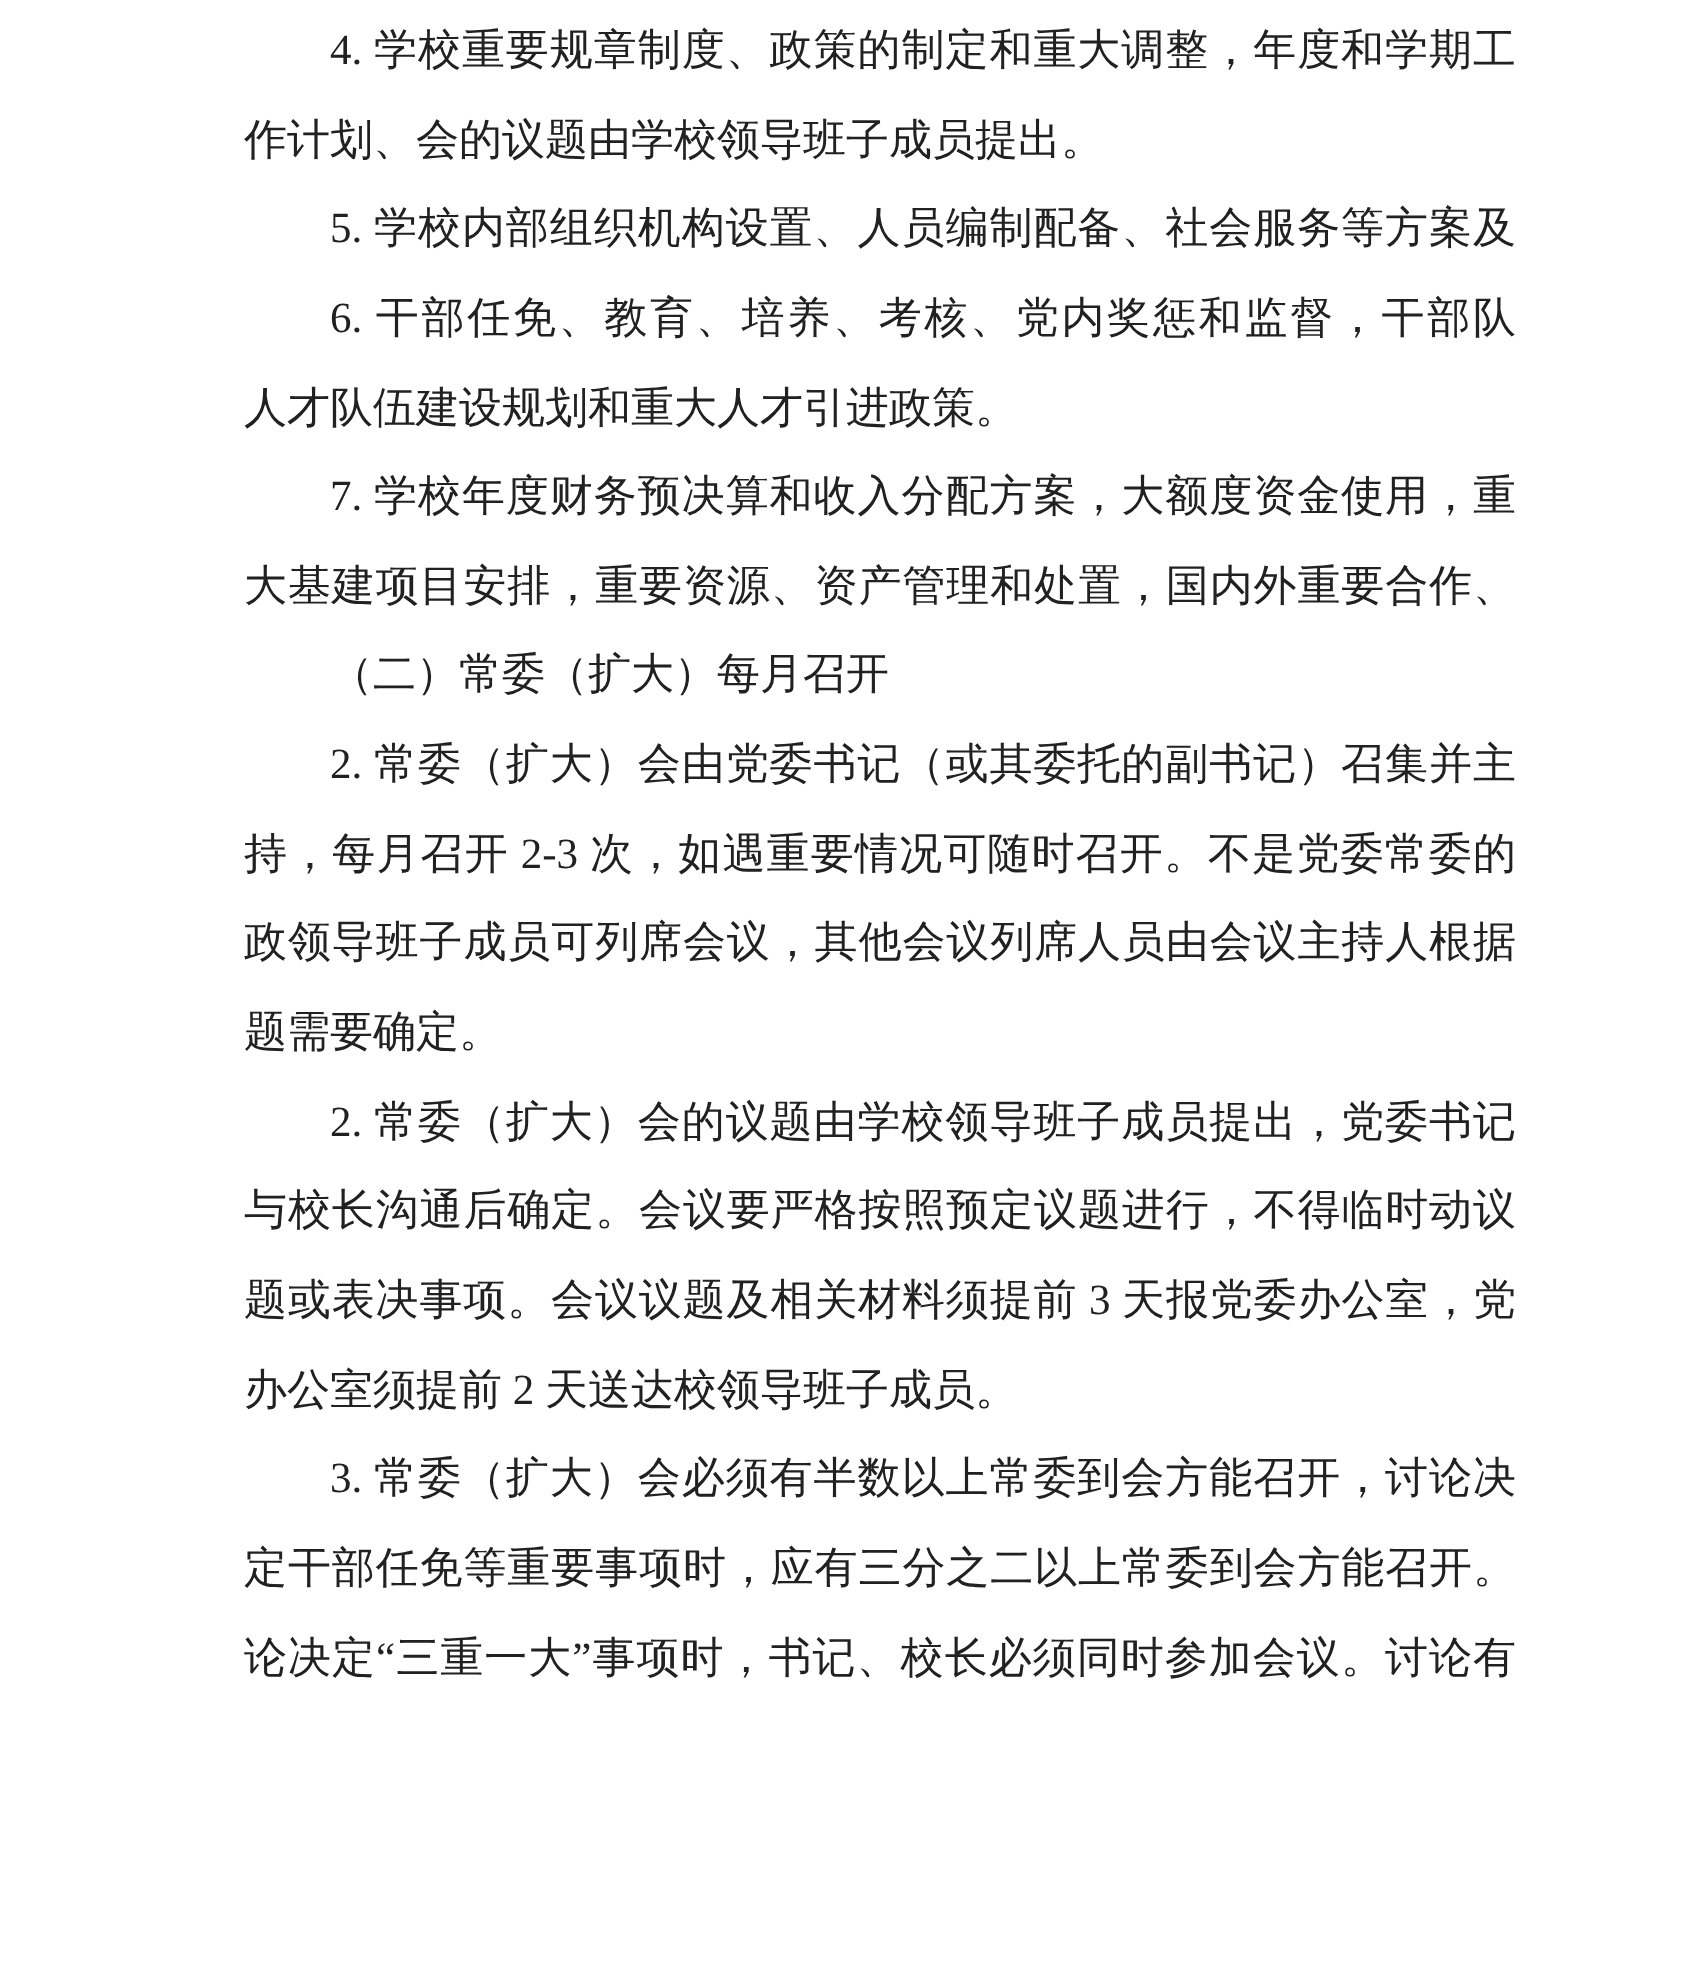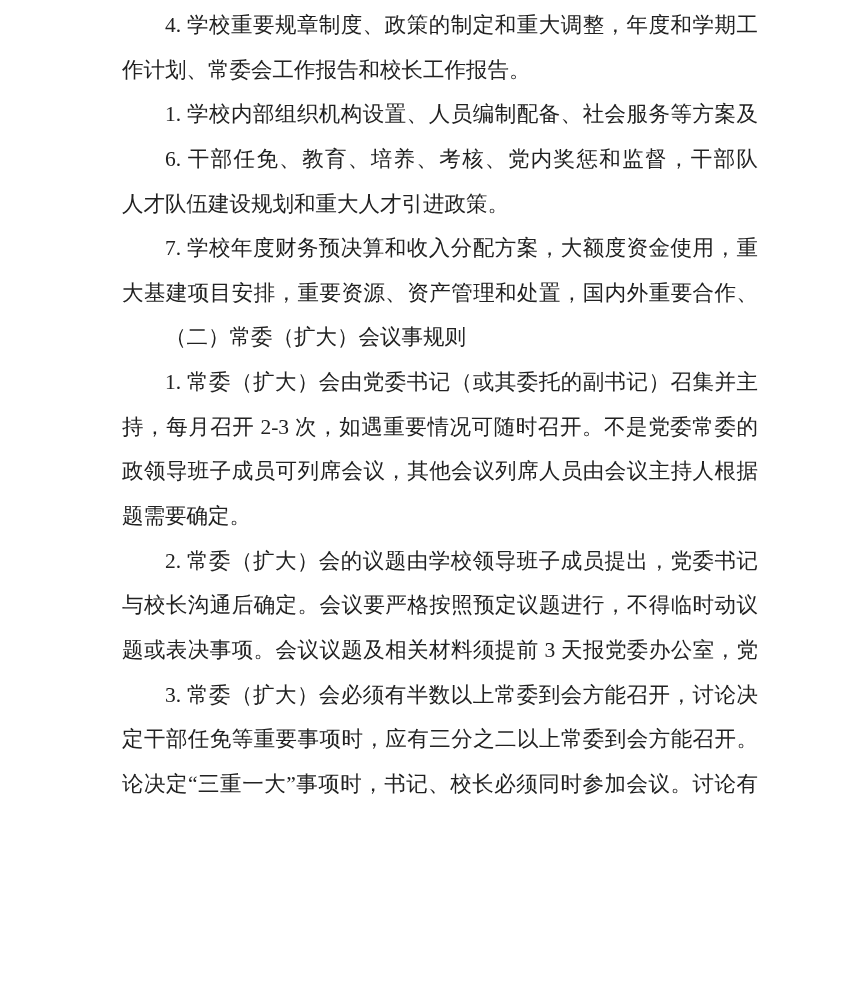--- a/index.html
+++ b/index.html
@@ -37,31 +37,32 @@
     text-align: justify;
     text-align-last: justify;
   }
 </style>
 </head>
 <body>
 
 <div class="page" style="background: rgb(255, 255, 255);">
   <div class="text-block" style="color: rgb(33, 33, 33);">
       <div class="line indent full">4. 学校重要规章制度、政策的制定和重大调整，年度和学期工</div>
-      <div class="line">作计划、常委会工作报告和校长工作报告。</div>
-      <div class="line indent full">1. 学校内部组织机构设置、人员编制配备、社会服务等方案及</div>
+      <div class="line">作计划、会的议题由学校领导班子成员提出。</div>
+      <div class="line indent full">5. 学校内部组织机构设置、人员编制配备、社会服务等方案及</div>
       <div class="line indent full">6. 干部任免、教育、培养、考核、党内奖惩和监督，干部队伍、</div>
       <div class="line">人才队伍建设规划和重大人才引进政策。</div>
       <div class="line indent full">7. 学校年度财务预决算和收入分配方案，大额度资金使用，重</div>
       <div class="line full">大基建项目安排，重要资源、资产管理和处置，国内外重要合作、交</div>
-      <div class="line indent">（二）常委（扩大）会议事规则</div>
-      <div class="line indent full">1. 常委（扩大）会由党委书记（或其委托的副书记）召集并主</div>
+      <div class="line indent">（二）常委（扩大）每月召开</div>
+      <div class="line indent full">2. 常委（扩大）会由党委书记（或其委托的副书记）召集并主</div>
       <div class="line full">持，每月召开 2-3 次，如遇重要情况可随时召开。不是党委常委的行</div>
       <div class="line full">政领导班子成员可列席会议，其他会议列席人员由会议主持人根据议</div>
       <div class="line">题需要确定。</div>
       <div class="line indent full">2. 常委（扩大）会的议题由学校领导班子成员提出，党委书记</div>
       <div class="line full">与校长沟通后确定。会议要严格按照预定议题进行，不得临时动议议</div>
       <div class="line full">题或表决事项。会议议题及相关材料须提前 3 天报党委办公室，党委</div>
+      <div class="line">办公室须提前 2 天送达校领导班子成员。</div>
       <div class="line indent full">3. 常委（扩大）会必须有半数以上常委到会方能召开，讨论决</div>
       <div class="line full">定干部任免等重要事项时，应有三分之二以上常委到会方能召开。讨</div>
       <div class="line full">论决定“三重一大”事项时，书记、校长必须同时参加会议。讨论有</div>
     </div>
 </div>
 
 </body></html>

